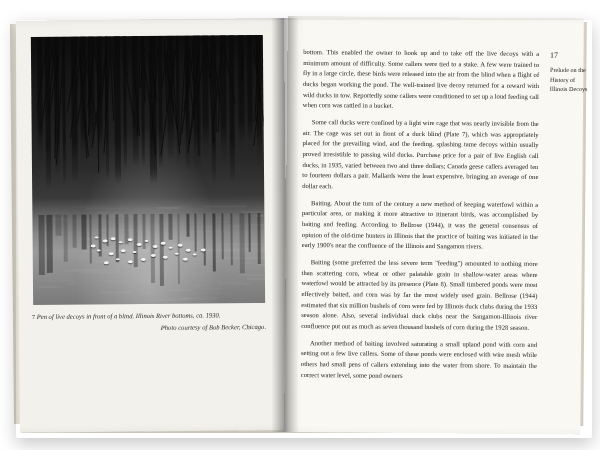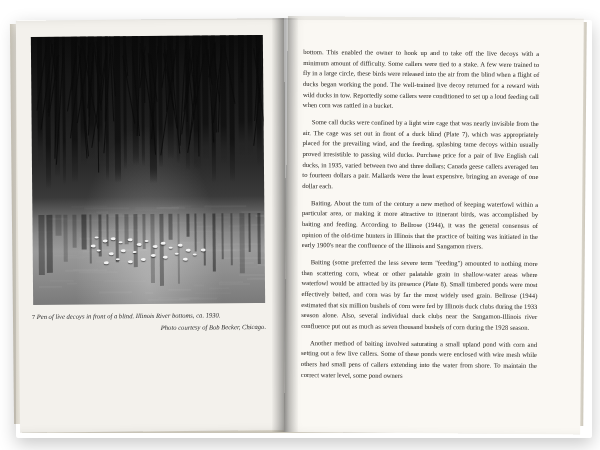--- a/index.html
+++ b/index.html
@@ -487,16 +487,20 @@
     </div>
 
     <div class="text-col">
       <p>bottom. This enabled the owner to hook up and to take off the live decoys with a minimum amount of difficulty. Some callers were tied to a stake. A few were trained to fly in a large circle, these birds were released into the air from the blind when a flight of ducks began working the pond. The well-trained live decoy returned for a reward with wild ducks in tow. Reportedly some callers were conditioned to set up a loud feeding call when corn was rattled in a bucket.</p>
       <p class="indent">Some call ducks were confined by a light wire cage that was nearly invisible from the air. The cage was set out in front of a duck blind (Plate 7), which was appropriately placed for the prevailing wind, and the feeding, splashing tame decoys within usually proved irresistible to passing wild ducks. Purchase price for a pair of live English call ducks, in 1935, varied between two and three dollars; Canada geese callers averaged ten to fourteen dollars a pair. Mallards were the least expensive, bringing an average of one dollar each.</p>
       <p class="indent">Baiting. About the turn of the century a new method of keeping waterfowl within a particular area, or making it more attractive to itinerant birds, was accomplished by baiting and feeding. According to Bellrose (1944), it was the general consensus of opinion of the old-time hunters in Illinois that the practice of baiting was initiated in the early 1900's near the confluence of the Illinois and Sangamon rivers.</p>
       <p class="indent">Baiting (some preferred the less severe term "feeding") amounted to nothing more than scattering corn, wheat or other palatable grain in shallow-water areas where waterfowl would be attracted by its presence (Plate 8). Small timbered ponds were most effectively baited, and corn was by far the most widely used grain. Bellrose (1944) estimated that six million bushels of corn were fed by Illinois duck clubs during the 1933 season alone. Also, several individual duck clubs near the Sangamon-Illinois river confluence put out as much as seven thousand bushels of corn during the 1928 season.</p>
       <p class="indent">Another method of baiting involved saturating a small upland pond with corn and setting out a few live callers. Some of these ponds were enclosed with wire mesh while others had small pens of callers extending into the water from shore. To maintain the correct water level, some pond owners</p>
     </div>
 
+    <div class="folio">
+      <span class="pagenum">17</span>
+      <span class="runhead">Prelude on the History of Illinois Decoys</span>
+    </div>
 
     <div class="book-shadow"></div>
   </div>
 </div>
 
 </body></html>

